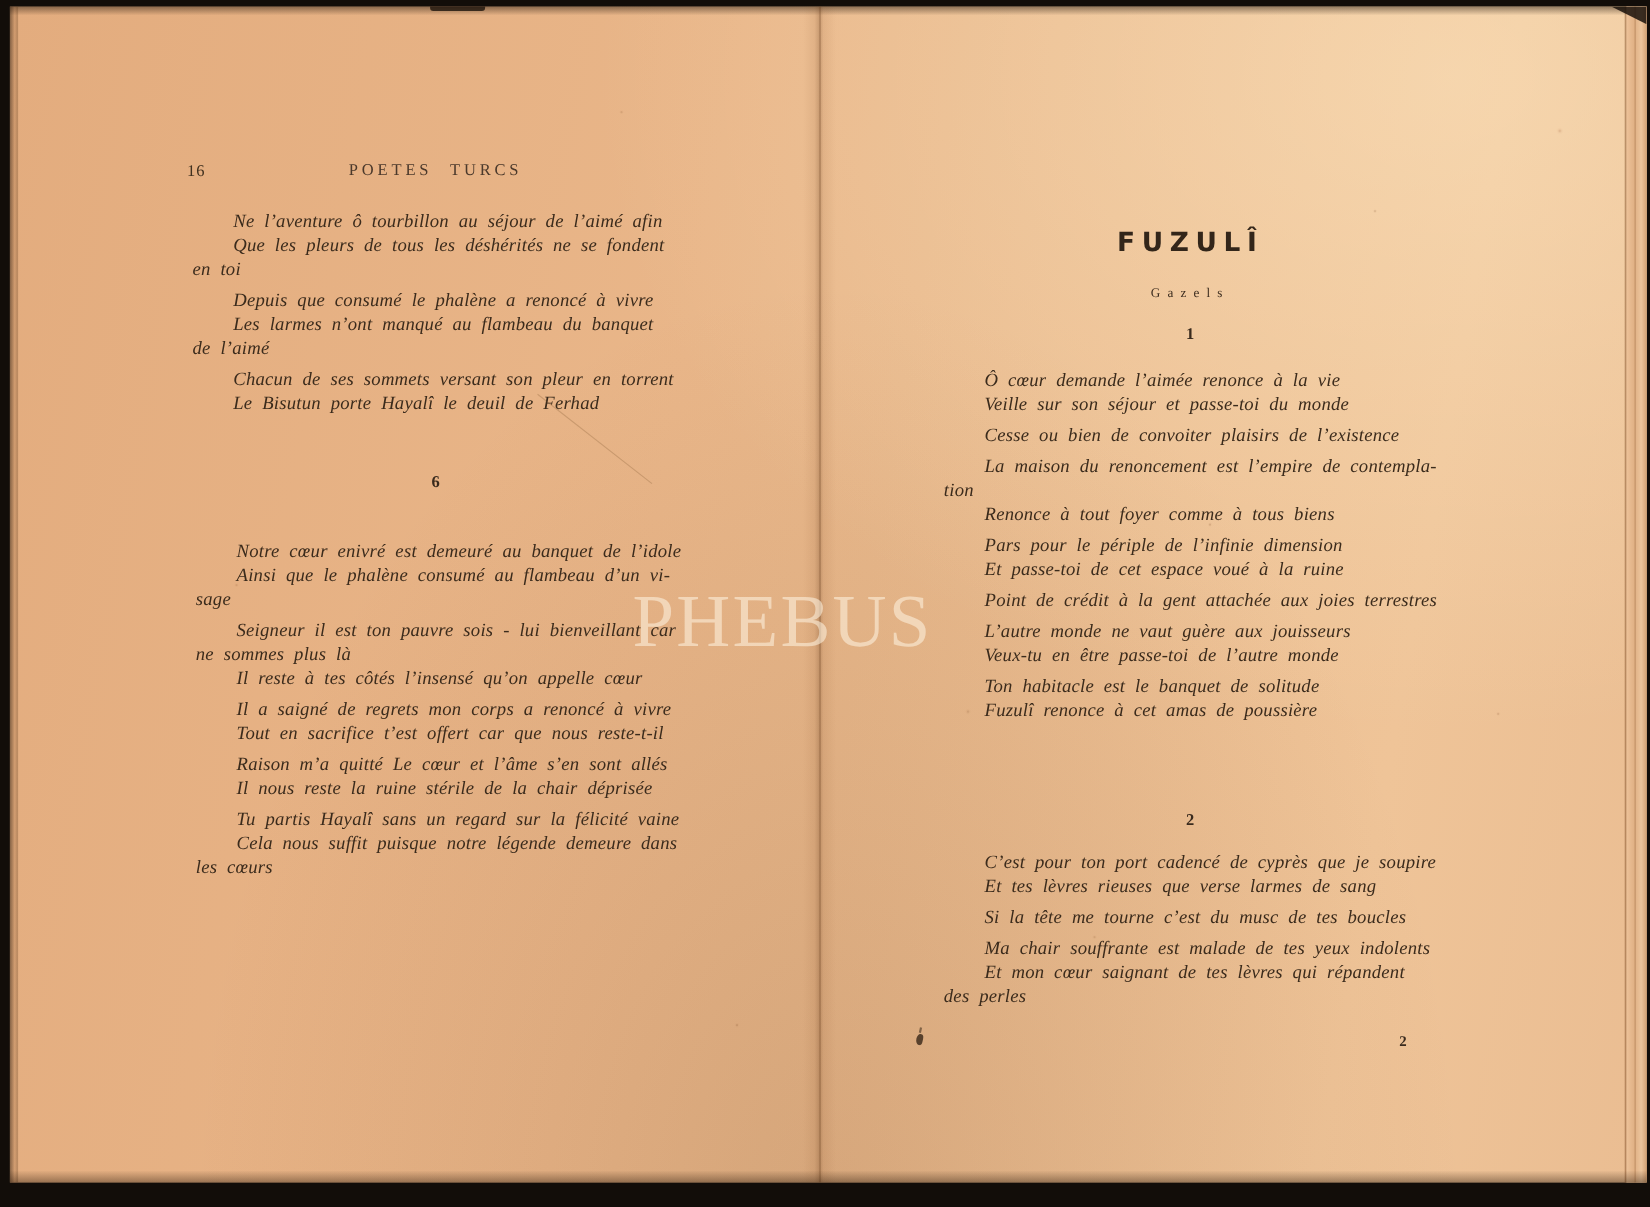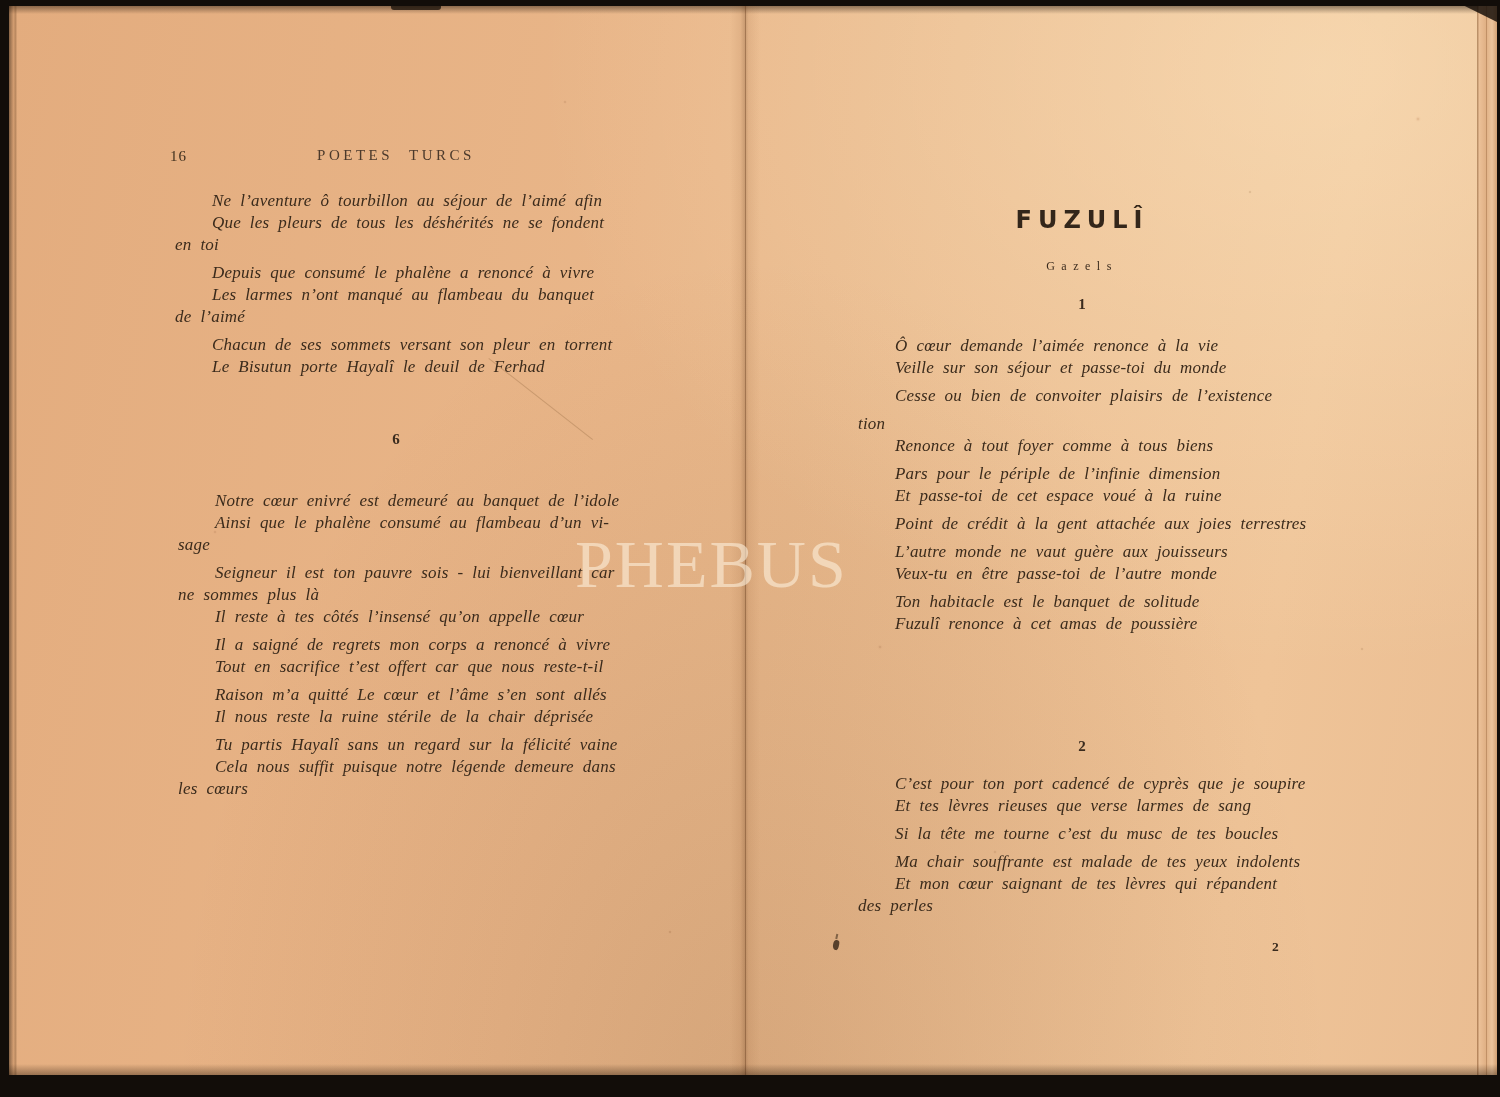--- a/index.html
+++ b/index.html
@@ -141,20 +141,21 @@
     <div class="section-num" id="num-g1">1</div>
     <div class="poem" id="poem-right-1">
         <div class="stanza">
           <div class="line">Ô cœur demande l’aimée renonce à la vie</div>
           <div class="line">Veille sur son séjour et passe-toi du monde</div>
         </div>
         <div class="stanza">
           <div class="line">Cesse ou bien de convoiter plaisirs de l’existence</div>
         </div>
         <div class="stanza">
+          <div class="line">La maison du renoncement est l’empire de contempla-</div>
           <div class="line hang">tion</div>
           <div class="line">Renonce à tout foyer comme à tous biens</div>
         </div>
         <div class="stanza">
           <div class="line">Pars pour le périple de l’infinie dimension</div>
           <div class="line">Et passe-toi de cet espace voué à la ruine</div>
         </div>
         <div class="stanza">
           <div class="line">Point de crédit à la gent attachée aux joies terrestres</div>
         </div>

